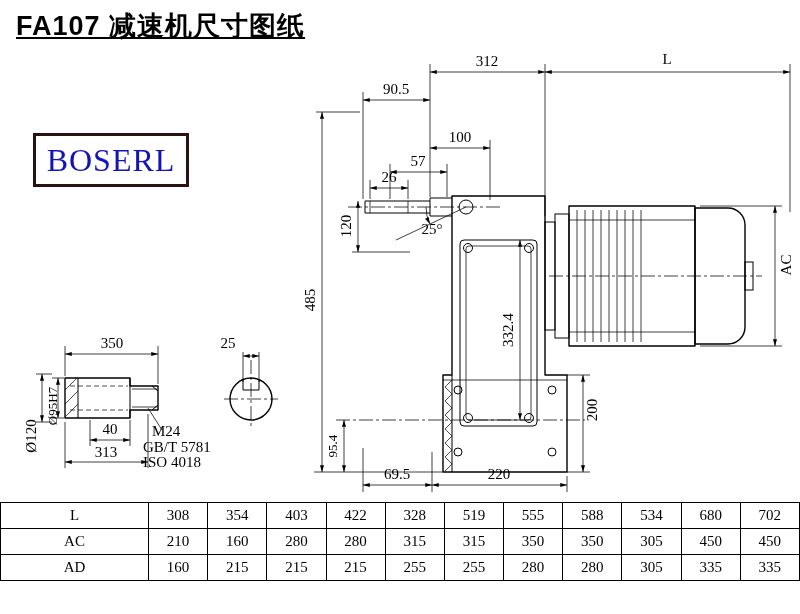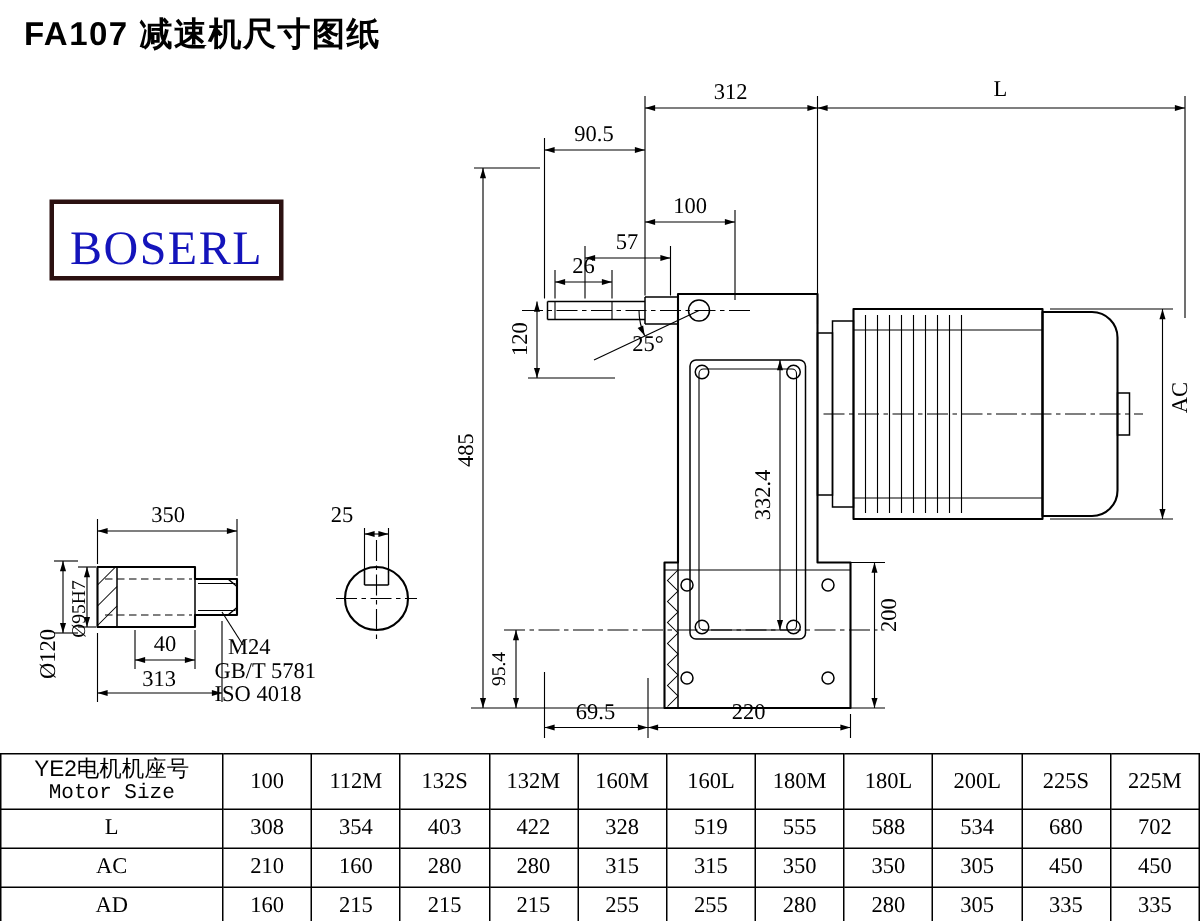--- a/index.html
+++ b/index.html
@@ -1,18 +1,18 @@
 <!DOCTYPE html>
 <html><head>
 <meta charset="utf-8">
 <style>
   html,body{margin:0;padding:0;background:#fff;}
   body{width:800px;height:614px;position:relative;overflow:hidden;font-family:"Liberation Sans",sans-serif;}
-  .page-title{position:absolute;left:16px;top:8px;font-size:22px;font-weight:bold;color:#000;letter-spacing:1px;white-space:nowrap;}
-  .logo-box{position:absolute;left:33px;top:133px;width:150px;height:48px;border:3px solid #2b1111;display:flex;align-items:flex-end;justify-content:center;background:#fff;}
+  .page-title{position:absolute;left:16px;top:8px;font-size:27px;font-weight:bold;color:#000;letter-spacing:1px;white-space:nowrap;text-decoration:underline;}
+  .logo-box{position:absolute;left:33px;top:133px;width:150px;height:48px;border:3px solid #2b1111;display:flex;align-items:center;justify-content:center;background:#fff;}
   .logo-text{font-family:"Liberation Serif","DejaVu Serif",serif;font-size:32px;color:#1414bb;letter-spacing:1px;}
   svg.draw{position:absolute;left:0;top:0;}
   .ol{fill:none;stroke:#000;stroke-width:1.4;stroke-linejoin:round;}
   .ol2{fill:none;stroke:#000;stroke-width:1;}
   .ext{fill:none;stroke:#000;stroke-width:0.75;}
   .dim{fill:none;stroke:#000;stroke-width:0.75;}
   .cl{fill:none;stroke:#000;stroke-width:0.75;stroke-dasharray:14,3,3,3;}
   .dash{fill:none;stroke:#000;stroke-width:0.7;stroke-dasharray:5,3;}
   .hatch{fill:none;stroke:#000;stroke-width:0.7;}
   text.dt{font-family:"Liberation Serif","DejaVu Serif",serif;font-size:15px;fill:#000;}
@@ -213,37 +213,20 @@
       <col>
       <col>
       <col>
       <col>
       <col>
       <col>
       <col>
       <col>
   </colgroup>
   <tbody>
-    <tr class="hdr">
-      <td class="labelcell">
-        <div class="cn">YE2电机机座号</div>
-        <div class="en">Motor Size</div>
-      </td>
-      <td>100</td>
-      <td>112M</td>
-      <td>132S</td>
-      <td>132M</td>
-      <td>160M</td>
-      <td>160L</td>
-      <td>180M</td>
-      <td>180L</td>
-      <td>200L</td>
-      <td>225S</td>
-      <td>225M</td>
-    </tr>
     <tr>
       <td>L</td>
       <td>308</td>
       <td>354</td>
       <td>403</td>
       <td>422</td>
       <td>328</td>
       <td>519</td>
       <td>555</td>
       <td>588</td>

